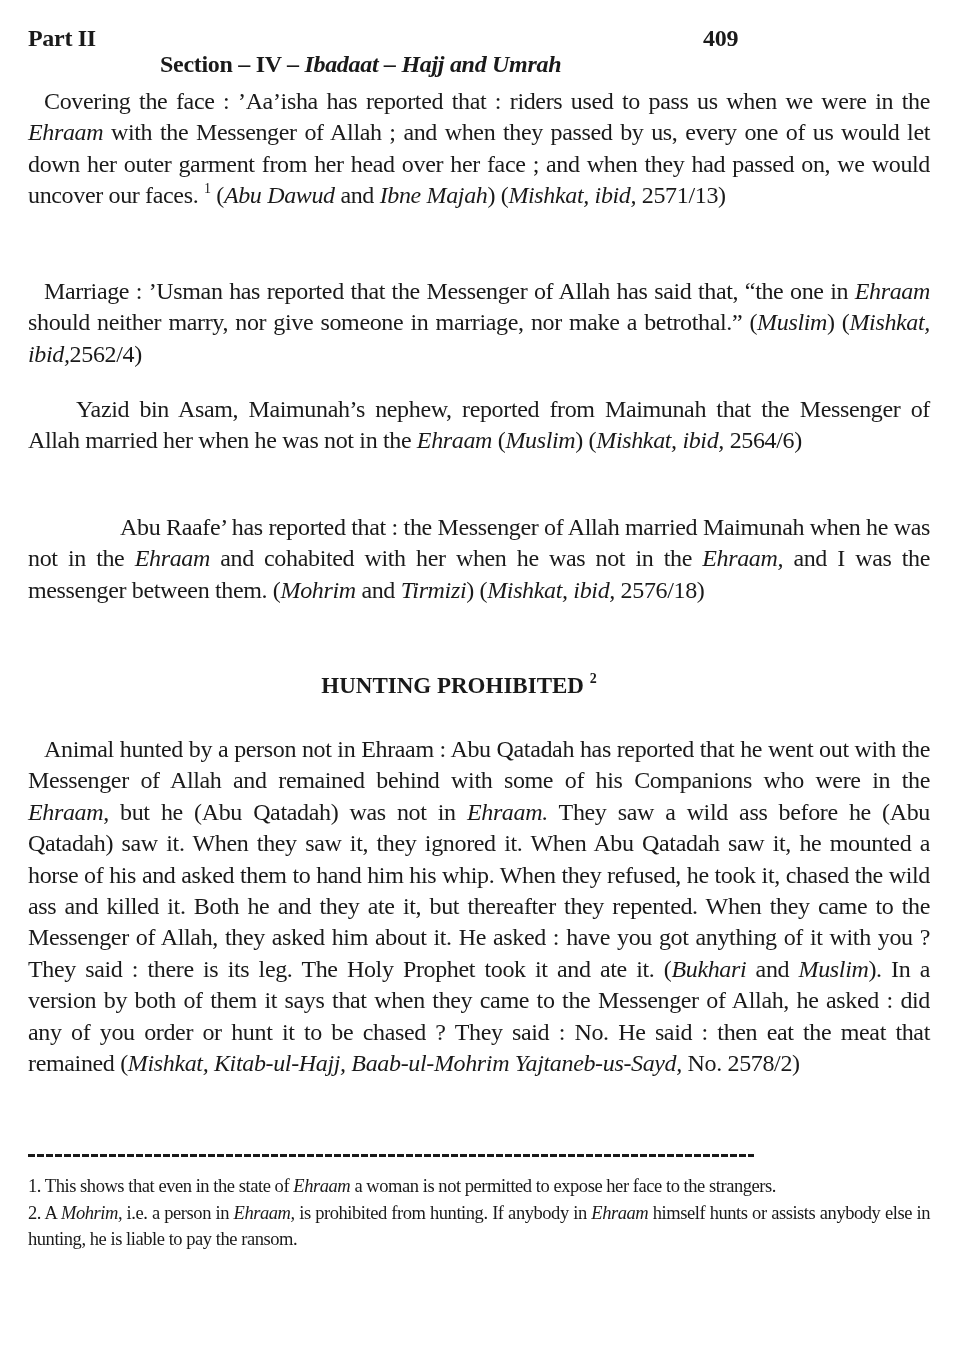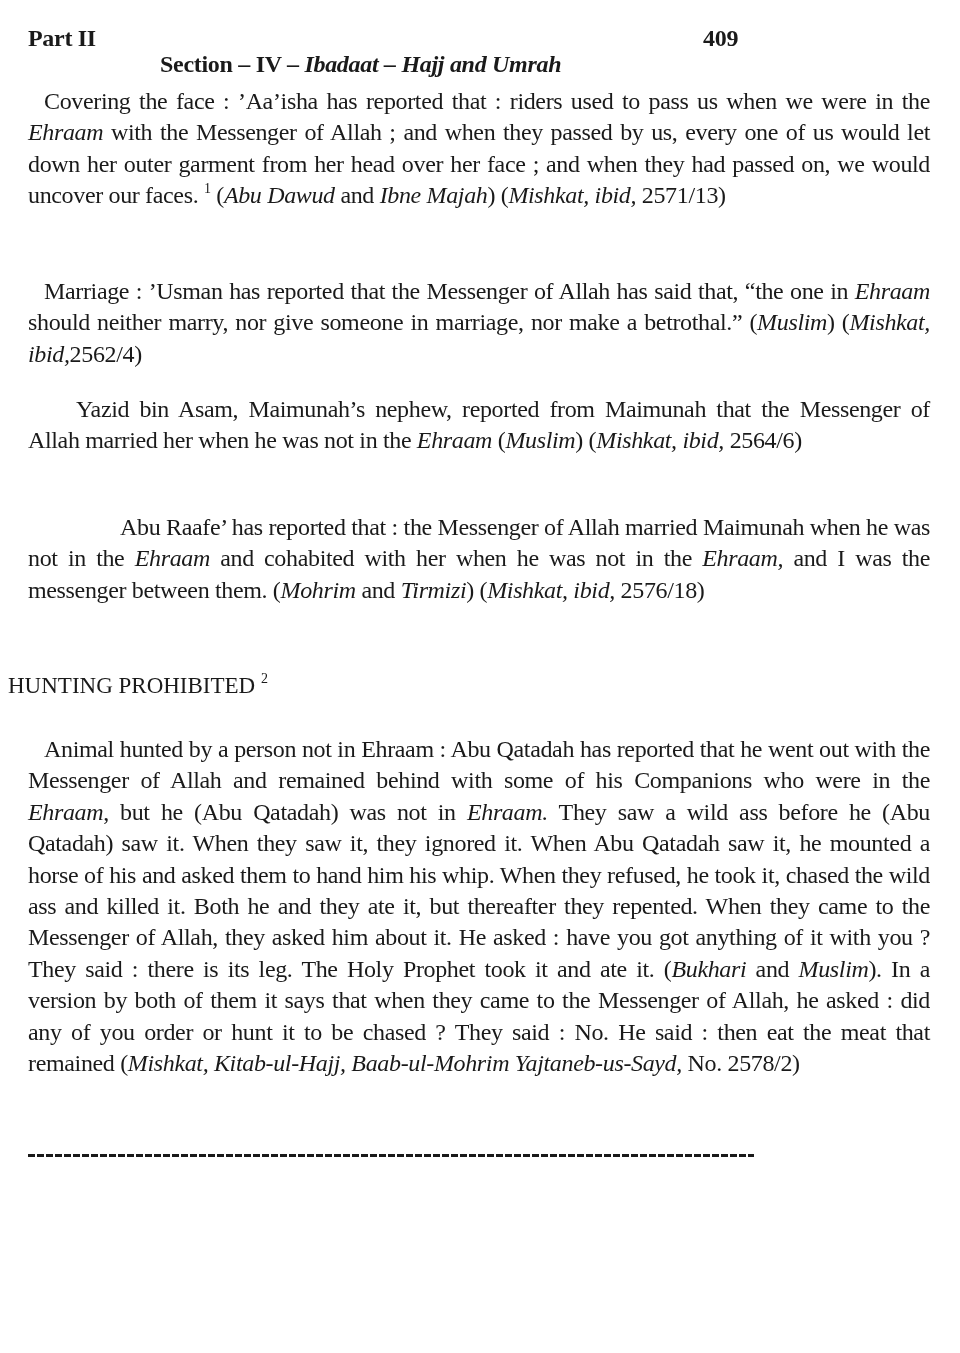--- a/index.html
+++ b/index.html
@@ -60,23 +60,23 @@
     #p2 { top: 276px; }
     #p3 { top: 394px; text-indent: 48px; }
     #p4 { top: 512px; text-indent: 92px; }
     #p5 { top: 734px; }
 
     .heading {
       position: absolute;
       top: 670px;
       left: 0;
       width: 902px;
-      text-align: left;
+      text-align: center;
       font-size: 23px;
-      font-weight: normal;
+      font-weight: bold;
       letter-spacing: 0px;
       line-height: 32px;
     }
     .heading-inner { position: relative; left: -20px; }
 
     .separator {
       position: absolute;
       top: 1154px;
       left: 0;
       width: 726px;
@@ -117,15 +117,17 @@
     <span class="heading-inner">
       <span>HUNTING PROHIBITED </span><sup>2</sup>
     </span>
   </div>
 
   <p class="para" id="p5"><b>Animal hunted by a person not in Ehraam : </b>Abu Qatadah  has reported that he went out with the Messenger of Allah and remained behind with some of his Companions who were in the <i>Ehraam</i>, but he (Abu Qatadah) was not in <i>Ehraam.</i> They saw a wild ass before he (Abu Qatadah) saw it. When they saw it, they ignored it. When Abu Qatadah saw it, he mounted a horse of his and asked them to hand him his whip. When they refused, he took it, chased the wild ass and killed it. Both he and they ate it, but thereafter  they  repented. When  they  came to  the Messenger of Allah, they asked him about  it. He  asked : have you  got anything of  it with you ? They said : there is its leg. The Holy Prophet took it and ate  it. (<i>Bukhari</i> and <i>Muslim</i>). In a version by both of them it says that when they came to the Messenger of Allah, he asked : did any of you order or hunt it to be chased ? They said : No. He said : then eat the meat that remained (<i>Mishkat, Kitab-ul-Hajj, Baab-ul-Mohrim Yajtaneb-us-Sayd,</i> No. 2578/2)</p>
 
   <div class="separator"></div>
 
   <div class="footnotes">
+    <p class="footnote">1. This shows that even in the state of <i>Ehraam</i> a woman is not permitted to expose her face to the strangers.</p>
+    <p class="footnote">2.   A <i>Mohrim,</i> i.e. a person in <i>Ehraam,</i> is prohibited from hunting. If anybody in <i>Ehraam</i> himself hunts or assists anybody else in hunting, he is liable to pay the ransom.</p>
   </div>
 
 </div>
 
 </body></html>

